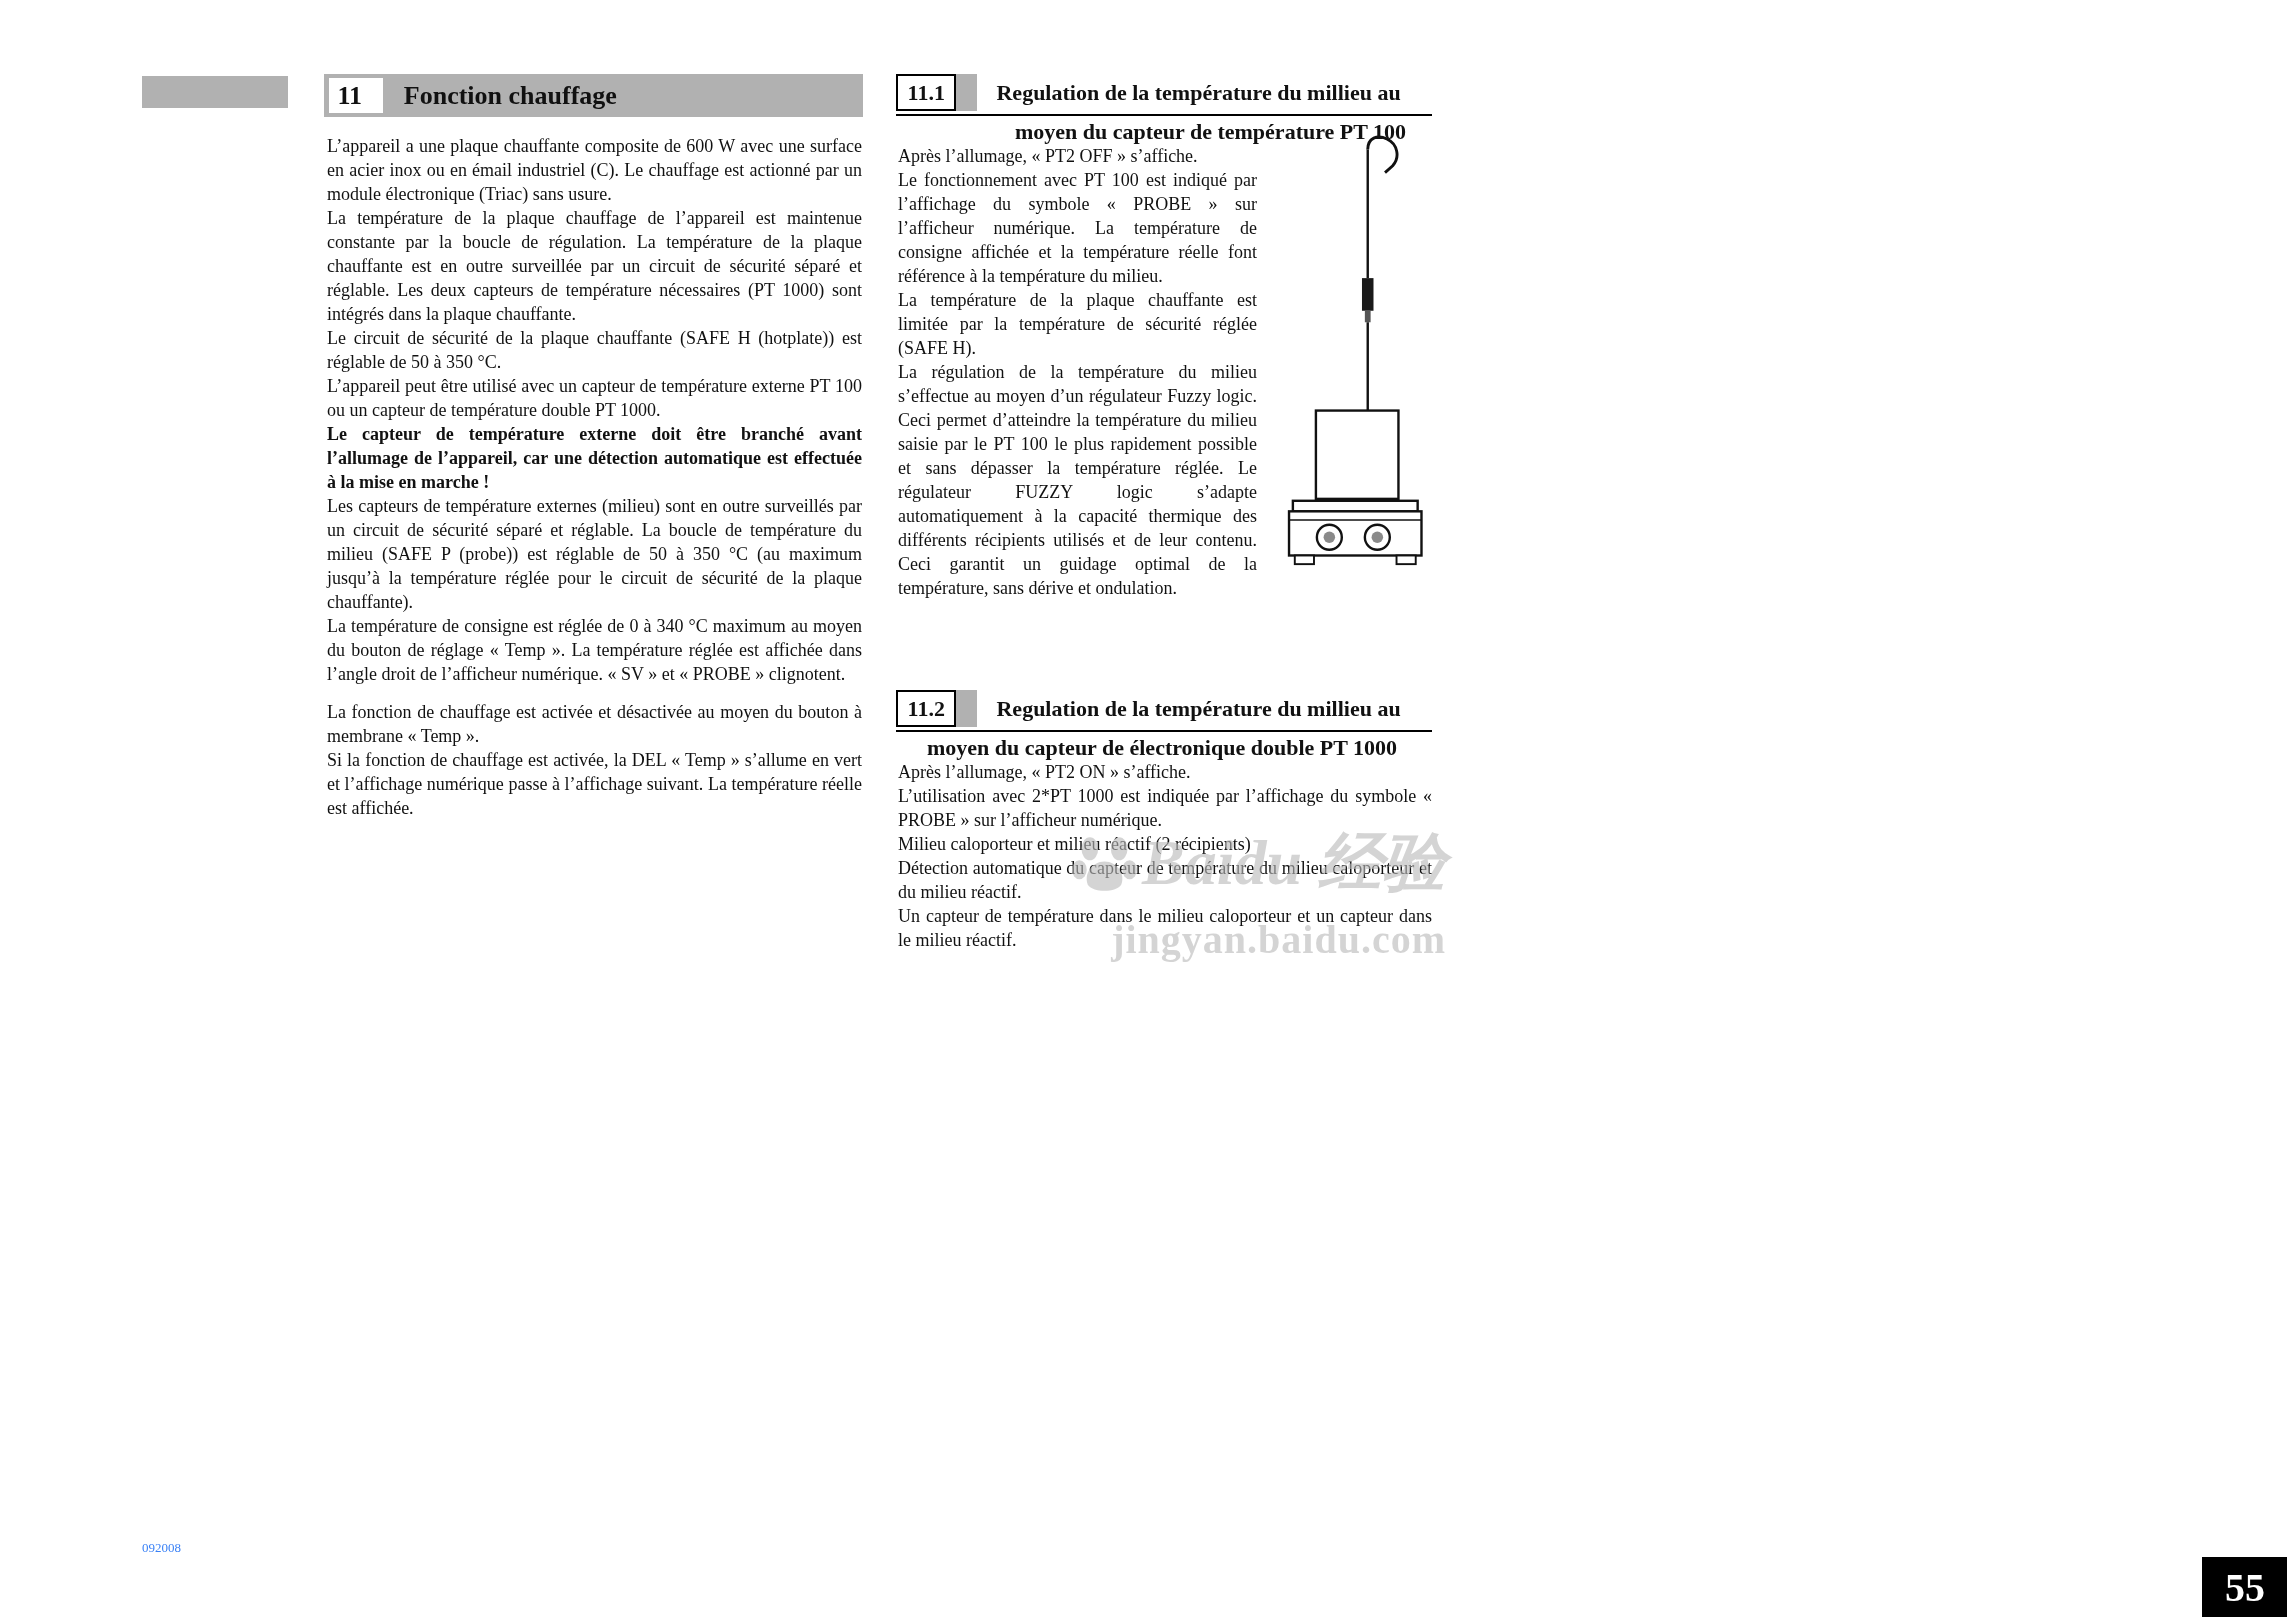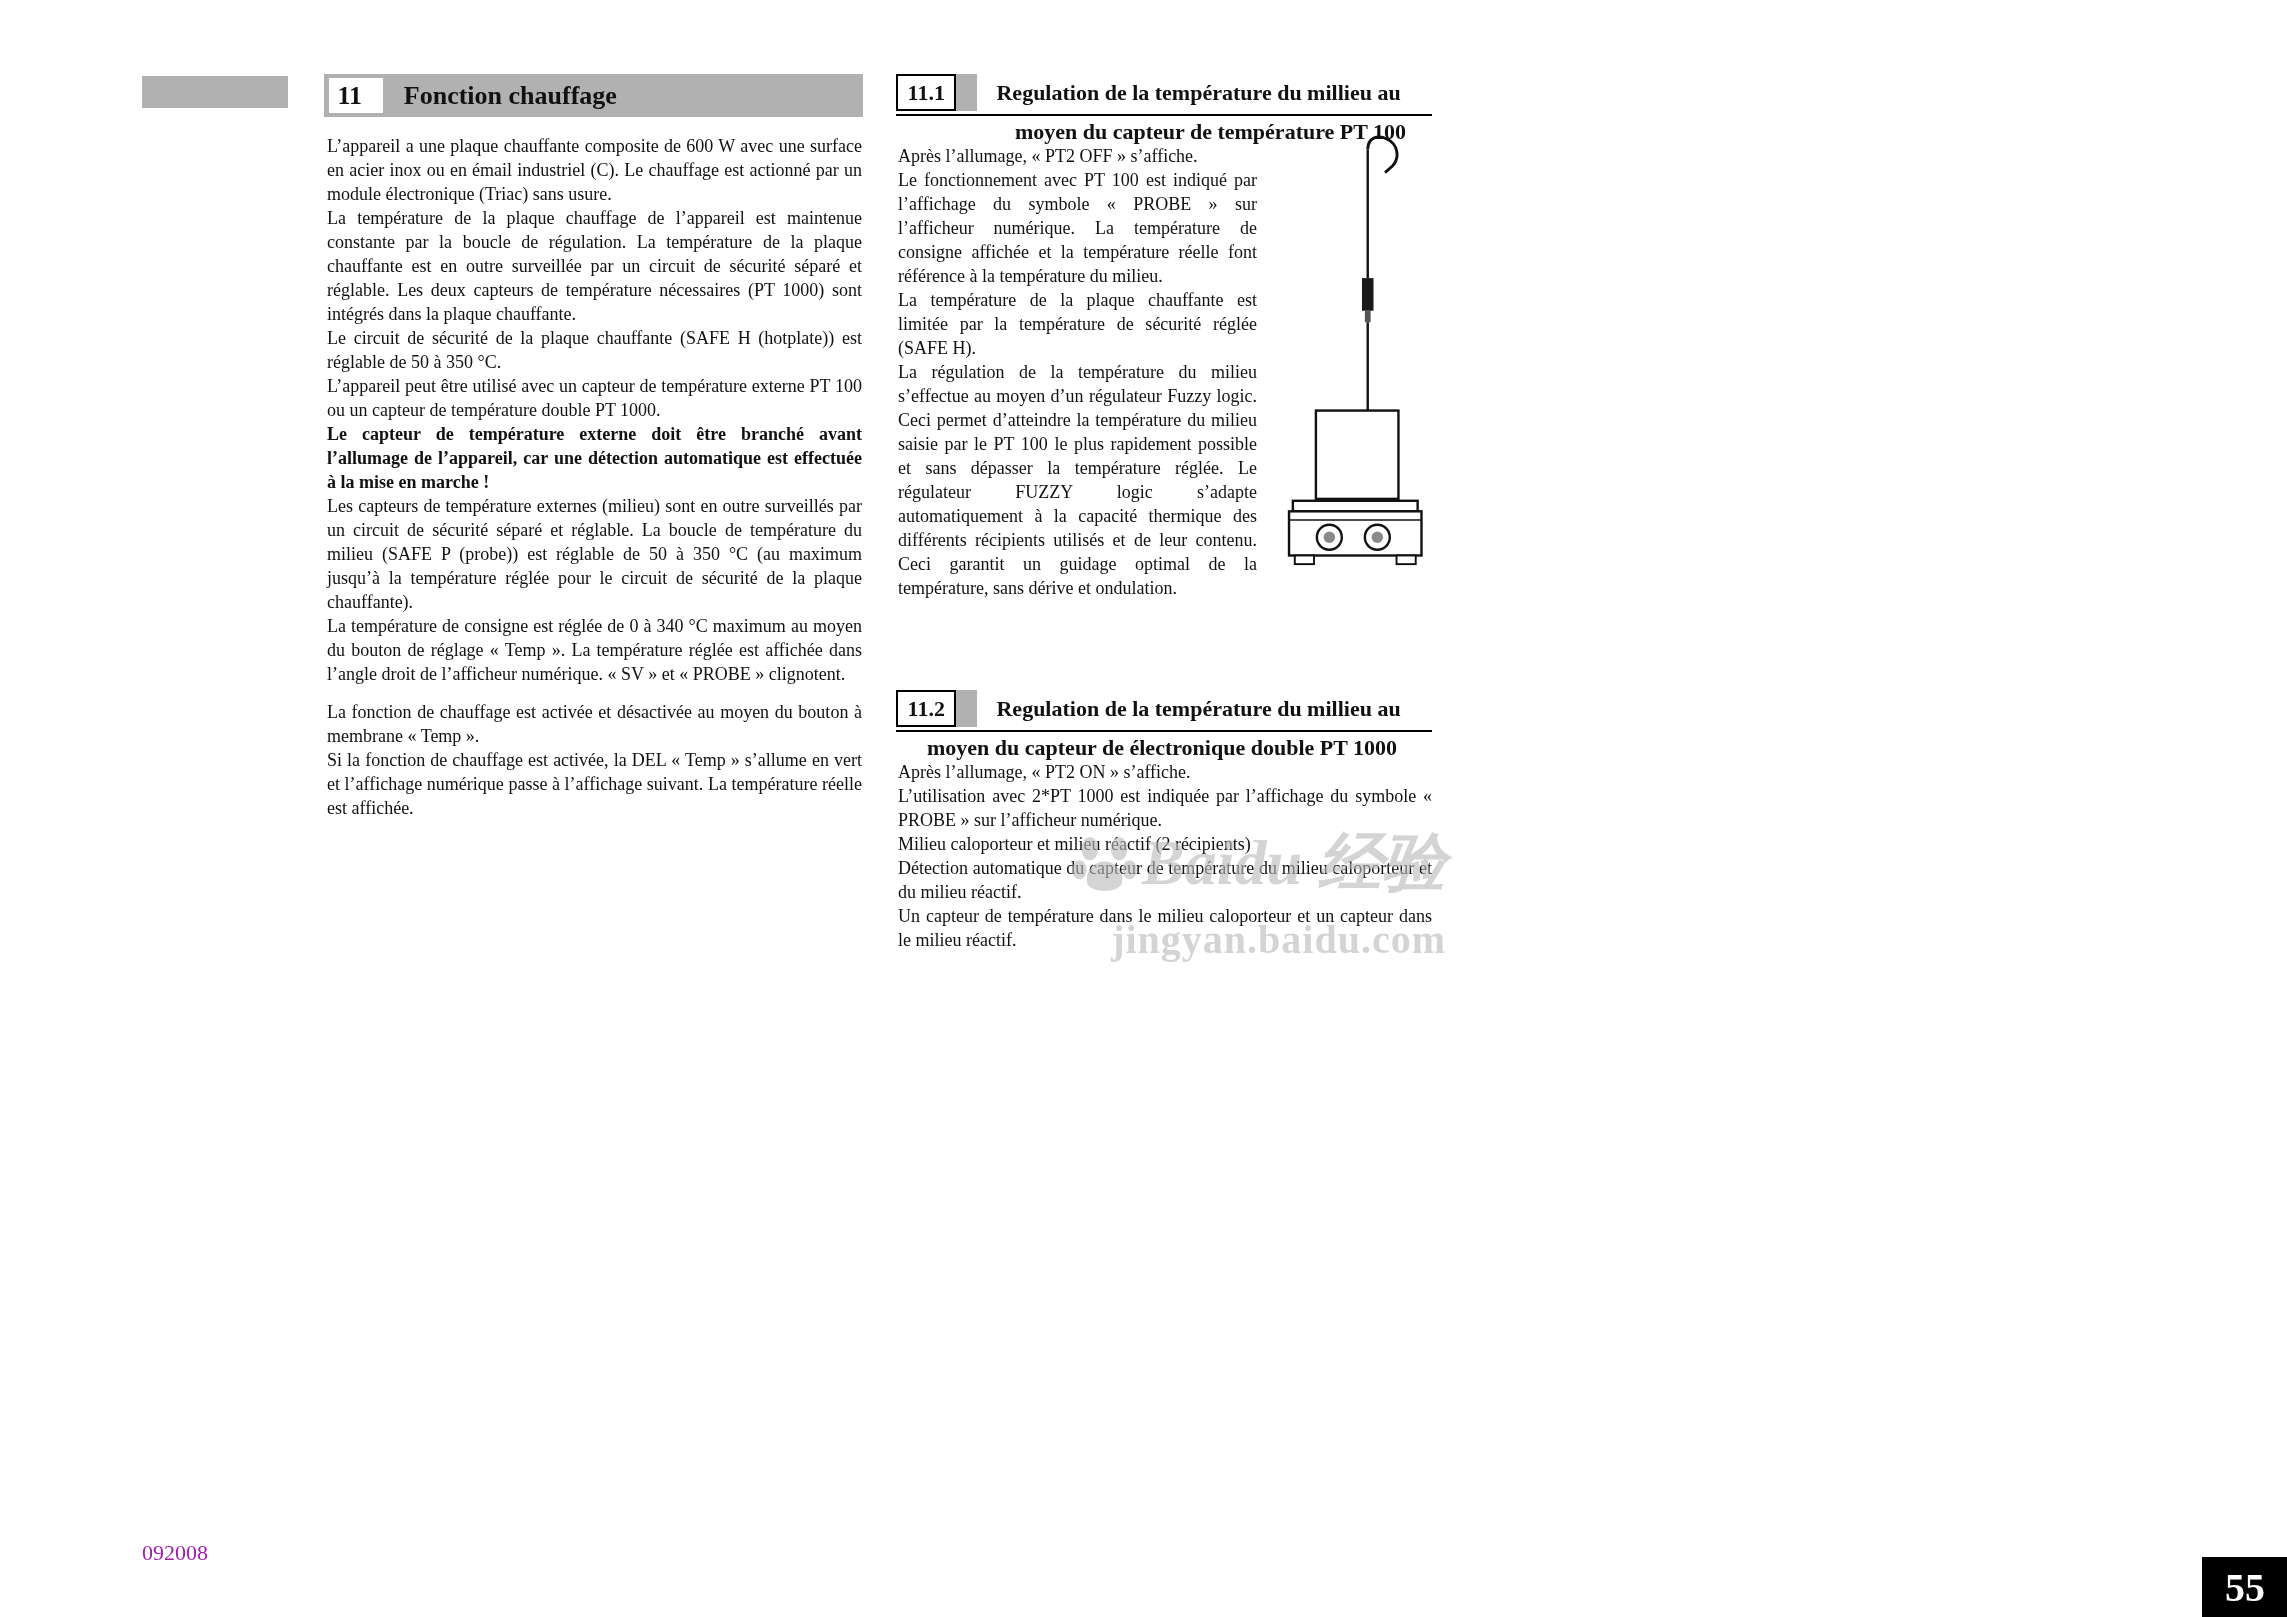--- a/index.html
+++ b/index.html
@@ -61,21 +61,21 @@
     position:absolute; left:1033px; top:828px; width:413px;
     z-index:5; pointer-events:none; text-align:right;
     color:rgba(185,185,185,0.62); user-select:none;
   }
   .wm-logo { font-size:64px; font-weight:bold; font-style:italic; line-height:1.1;
              display:flex; align-items:center; justify-content:flex-end; gap:4px; }
   .wm-paw { width:67px; height:67px; }
   .wm-url { font-size:40px; font-weight:bold; margin-top:17.3px; letter-spacing:1px; }
 
   
-  .footer-code { position:absolute; left:142px; top:1540px; font-size:22px; color:#a21caf; }
+  .footer-code { position:absolute; left:142px; top:1540px; font-size:13px; color:#3b82f6; }
   .page-num {
     position:absolute; left:2202px; top:1557px; width:86px; height:61px;
     background:#000; color:#fff; font-size:40px; font-weight:bold;
     display:flex; align-items:center; justify-content:center;
   }
 </style>
 </head>
 <body>
 
 <div id="page">

